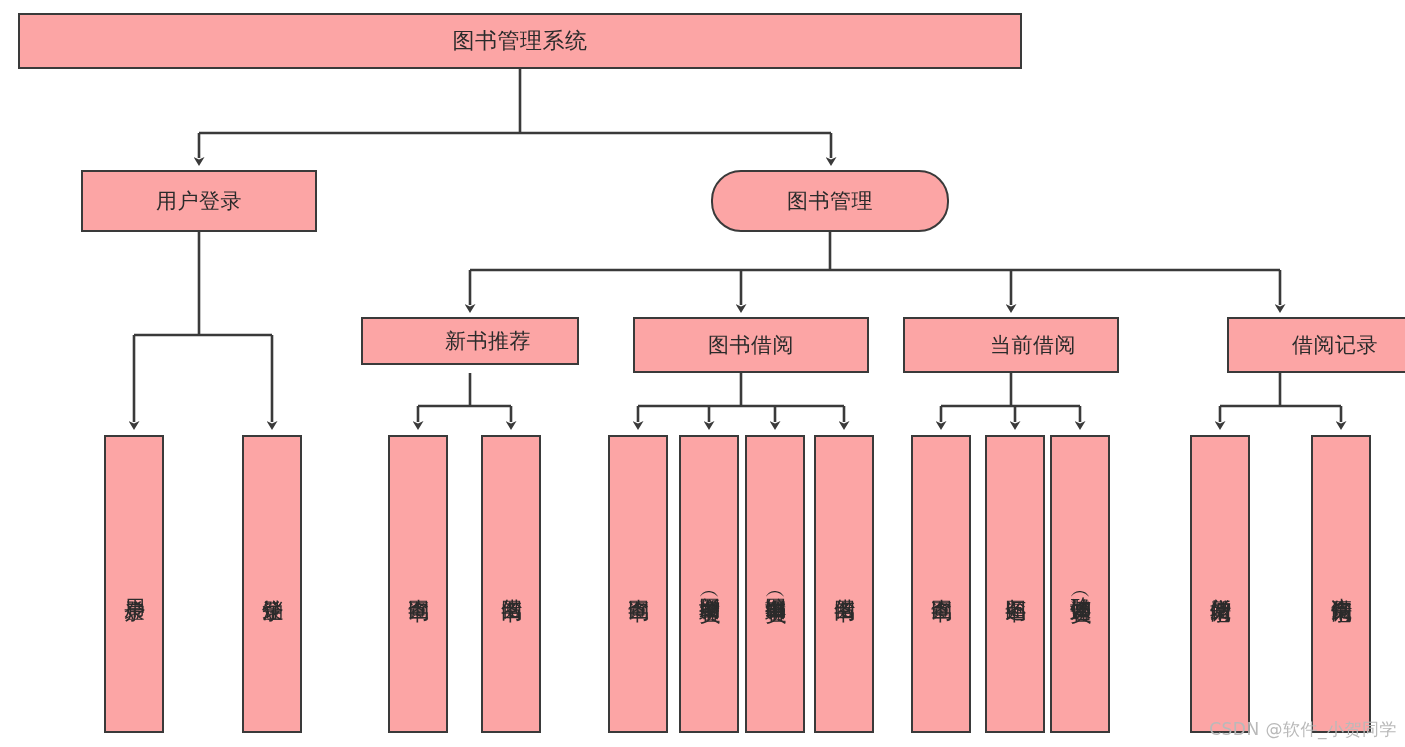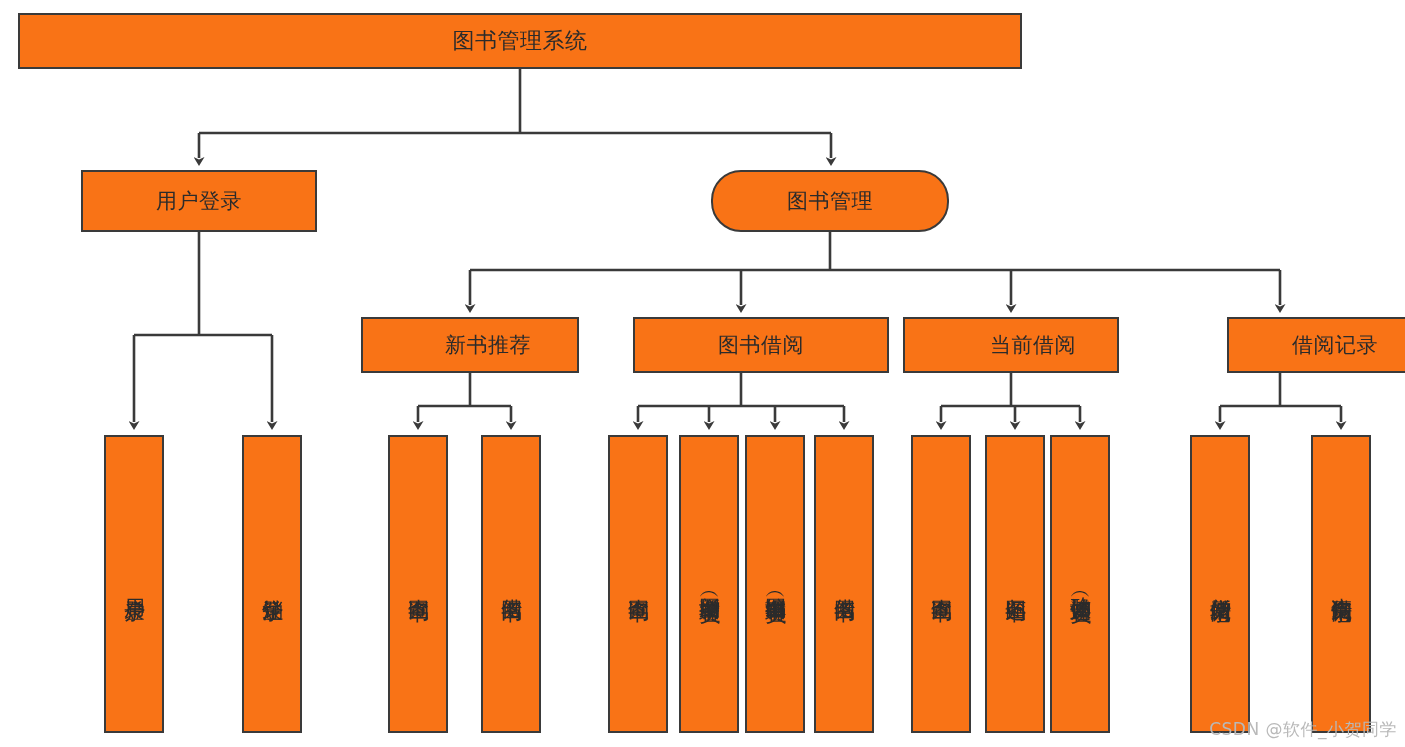--- a/index.html
+++ b/index.html
@@ -21,21 +21,21 @@
     position: absolute;
     left: 0;
     top: 0;
     width: 1405px;
     height: 747px;
     pointer-events: none;
   }
   .node {
     position: absolute;
     box-sizing: border-box;
-    background: #f97316;
+    background: #fca5a5;
     border: 2.5px solid #3a3a3a;
     display: flex;
     align-items: center;
     justify-content: center;
     z-index: 2;
   }
   .node .label {
     color: #2b2b2b;
     font-size: 21px;
     line-height: 1.18;
@@ -130,24 +130,24 @@
     <span class="label">图书管理系统</span>
   </div>
 
   <div class="node" style="left:81px; top:170px; width:236px; height:62px;">
     <span class="label">用户登录</span>
   </div>
   <div class="node" style="left:711px; top:170px; width:238px; height:62px;border-radius:30px;">
     <span class="label">图书管理</span>
   </div>
 
-  <div class="node" style="left:361px; top:317px; width:218px; height:56px;padding-left:36px;">
+  <div class="node" style="left:361px; top:317px; width:218px; height:48px;padding-left:36px;">
     <span class="label">新书推荐</span>
   </div>
-  <div class="node" style="left:633px; top:317px; width:256px; height:56px;">
+  <div class="node" style="left:633px; top:317px; width:236px; height:56px;">
     <span class="label">图书借阅</span>
   </div>
   <div class="node" style="left:903px; top:317px; width:216px; height:56px;padding-left:44px;">
     <span class="label">当前借阅</span>
   </div>
   <div class="node" style="left:1227px; top:317px; width:216px; height:56px;">
     <span class="label">借阅记录</span>
   </div>
 
   <div class="node leaf" style="left:104px; top:435px; width:60px; height:298px;">

